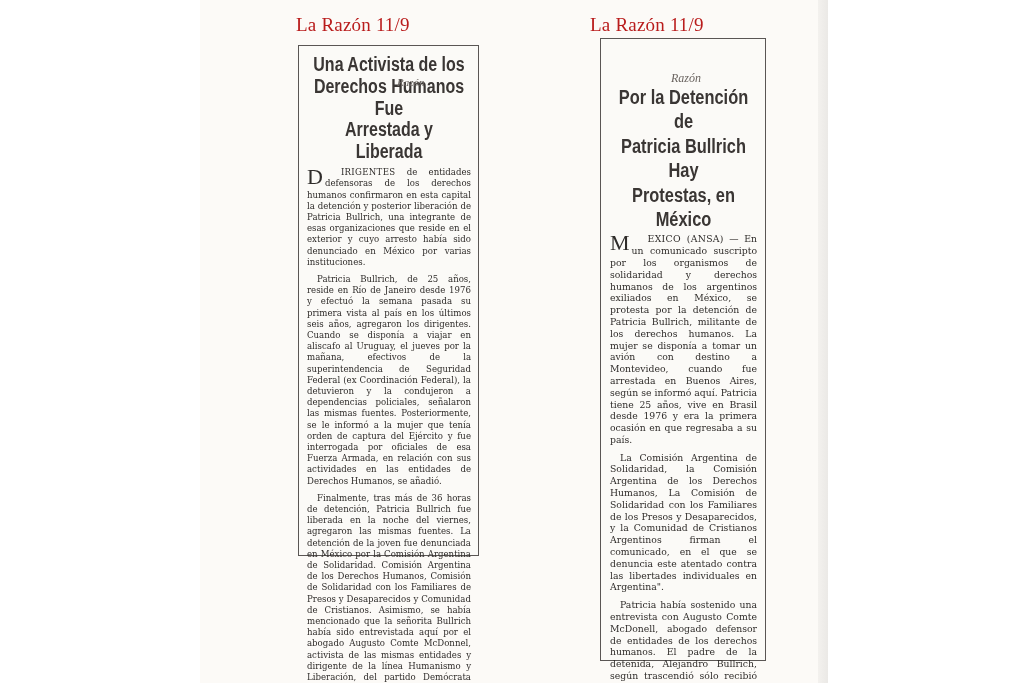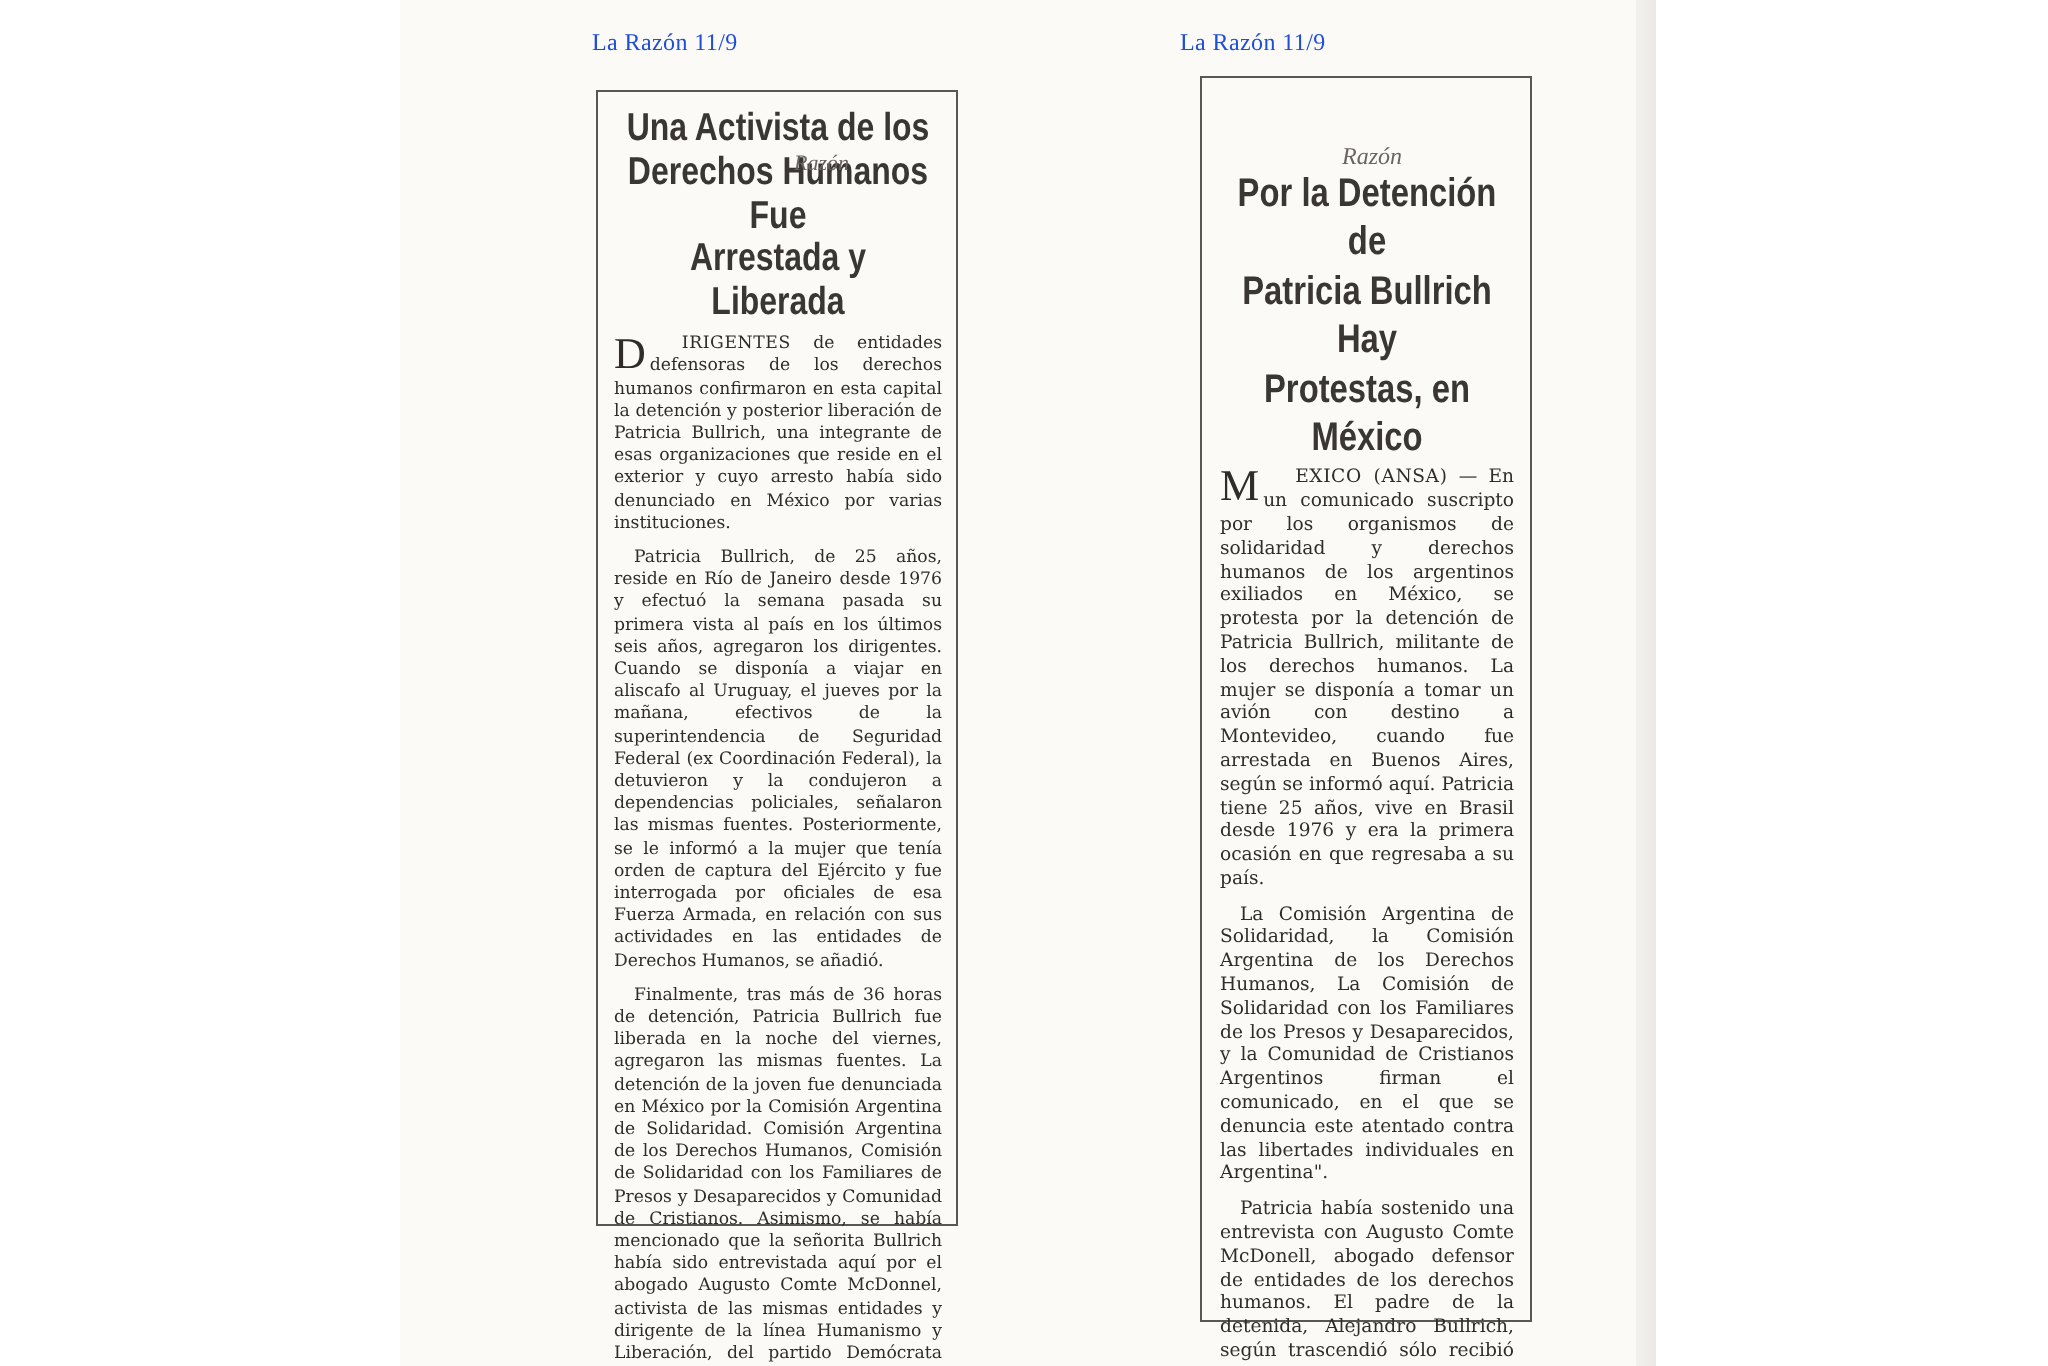--- a/index.html
+++ b/index.html
@@ -1,37 +1,37 @@
 <!DOCTYPE html>
 <html><head>
 <meta charset="utf-8">
 <style>
   html,body{margin:0;padding:0;}
   body{width:1024px;height:683px;background:#ffffff;position:relative;overflow:hidden;font-family:"DejaVu Serif",serif;}
   .page{position:absolute;left:200px;top:0;width:626px;height:683px;background:#fcfaf7;}
   .page-edge{position:absolute;left:818px;top:0;width:10px;height:683px;background:linear-gradient(to right,#f3f1ee,#ebe9e6);}
-  .caption{position:absolute;font-family:"Liberation Serif",serif;font-size:12px;color:#1d4ed8;letter-spacing:0.2px;}
+  .caption{position:absolute;font-family:"Liberation Serif",serif;font-size:19px;color:#b91c1c;letter-spacing:0.2px;}
   .clip{position:absolute;border:1.3px solid #5a5654;background:#fbfaf7;box-sizing:border-box;}
   .headline{font-family:"Liberation Sans",sans-serif;font-weight:bold;color:#3a3634;text-align:center;transform:scaleX(0.82);transform-origin:center;line-height:1.12;position:relative;}
   .handwrite{position:absolute;font-family:Liberation Serif, serif;font-style:italic;color:#6a6460;font-size:11px;text-align:right;}
   .body{font-family:"DejaVu Serif",serif;color:#2f2c2a;text-align:justify;}
   .body p{margin:0 0 6px 0;text-indent:10px;}
   .body p.lead{text-indent:0;}
   .dropcap{float:left;font-family:"Liberation Serif",serif;font-size:22px;line-height:18px;margin:1px 2px 0 0;color:#2f2c2a;}
   .lead-word{letter-spacing:0.3px;margin-left:16px;}
 </style>
 </head>
 <body>
 
 <div class="page"></div>
 <div class="page-edge"></div>
 
 <div class="caption" style="left:296px;top:14px;">La Razón 11/9</div>
 
-<div class="clip" style="left:298px;top:45px;width:181px;height:568px;padding:8px 7px 6px 8px;">
+<div class="clip" style="left:298px;top:45px;width:181px;height:511px;padding:8px 7px 6px 8px;">
   <div class="headline" style="font-size:19.5px;margin:0 -14px 4px -14px;">
     <div>Una Activista de los</div>
     <div>Derechos Humanos Fue</div>
     <div>Arrestada y Liberada</div>
   </div>
   <div class="handwrite" style="left:98px;top:30px;">Razón</div>
   <div class="body" style="font-size:8.6px;line-height:11.2px;">
     <p class="lead"><span class="dropcap">D</span><span class="lead-word">IRIGENTES</span><span> de entidades defensoras de los derechos humanos confirmaron en esta capital la detención y posterior liberación de Patricia Bullrich, una integrante de esas organizaciones que reside en el exterior y cuyo arresto había sido denunciado en México por varias instituciones.</span></p>
     <p>Patricia Bullrich, de 25 años, reside en Río de Janeiro desde 1976 y efectuó la semana pasada su primera vista al país en los últimos seis años, agregaron los dirigentes. Cuando se disponía a viajar en aliscafo al Uruguay, el jueves por la mañana, efectivos de la superintendencia de Seguridad Federal (ex Coordinación Federal), la detuvieron y la condujeron a dependencias policiales, señalaron las mismas fuentes. Posteriormente, se le informó a la mujer que tenía orden de captura del Ejército y fue interrogada por oficiales de esa Fuerza Armada, en relación con sus actividades en las entidades de Derechos Humanos, se añadió.</p>
     <p>Finalmente, tras más de 36 horas de detención, Patricia Bullrich fue liberada en la noche del viernes, agregaron las mismas fuentes. La detención de la joven fue denunciada en México por la Comisión Argentina de Solidaridad. Comisión Argentina de los Derechos Humanos, Comisión de Solidaridad con los Familiares de Presos y Desaparecidos y Comunidad de Cristianos. Asimismo, se había mencionado que la señorita Bullrich había sido entrevistada aquí por el abogado Augusto Comte McDonnel, activista de las mismas entidades y dirigente de la línea Humanismo y Liberación, del partido Demócrata Cristiano, lo que también se confirmó aquí.</p>

